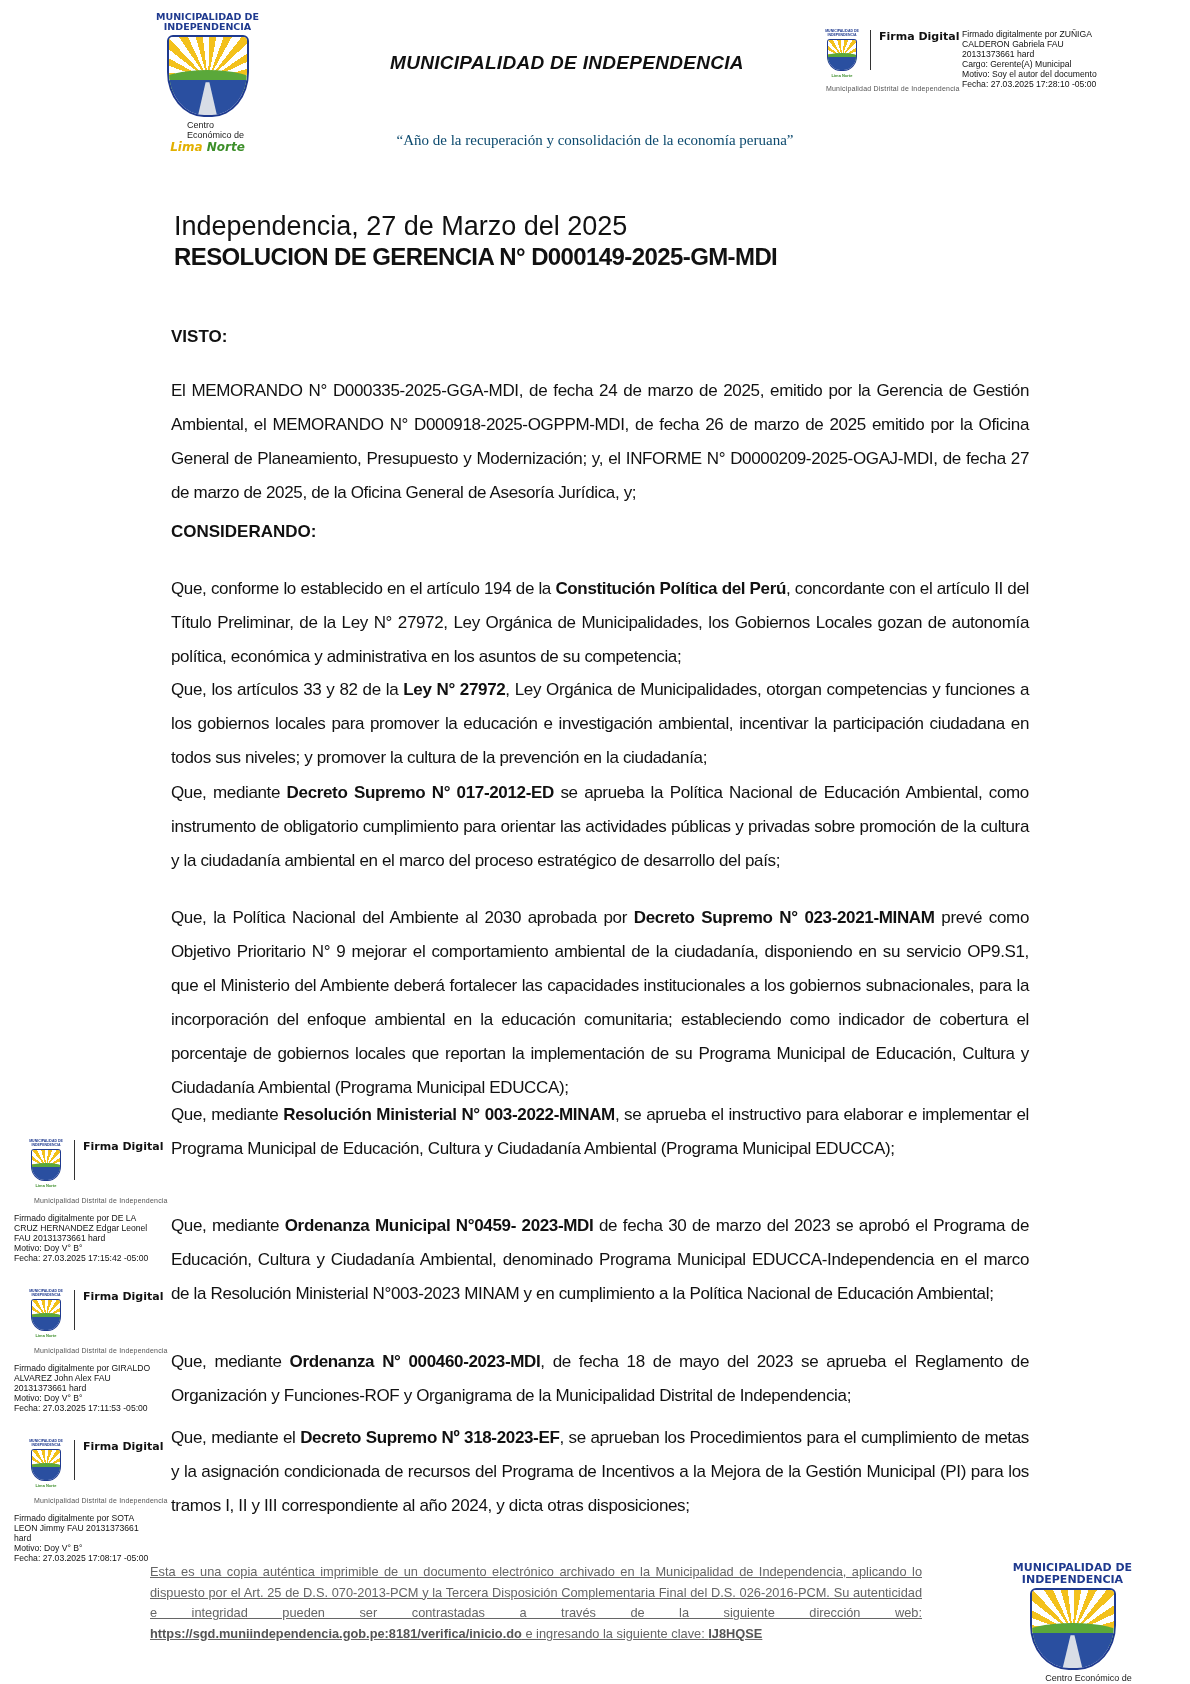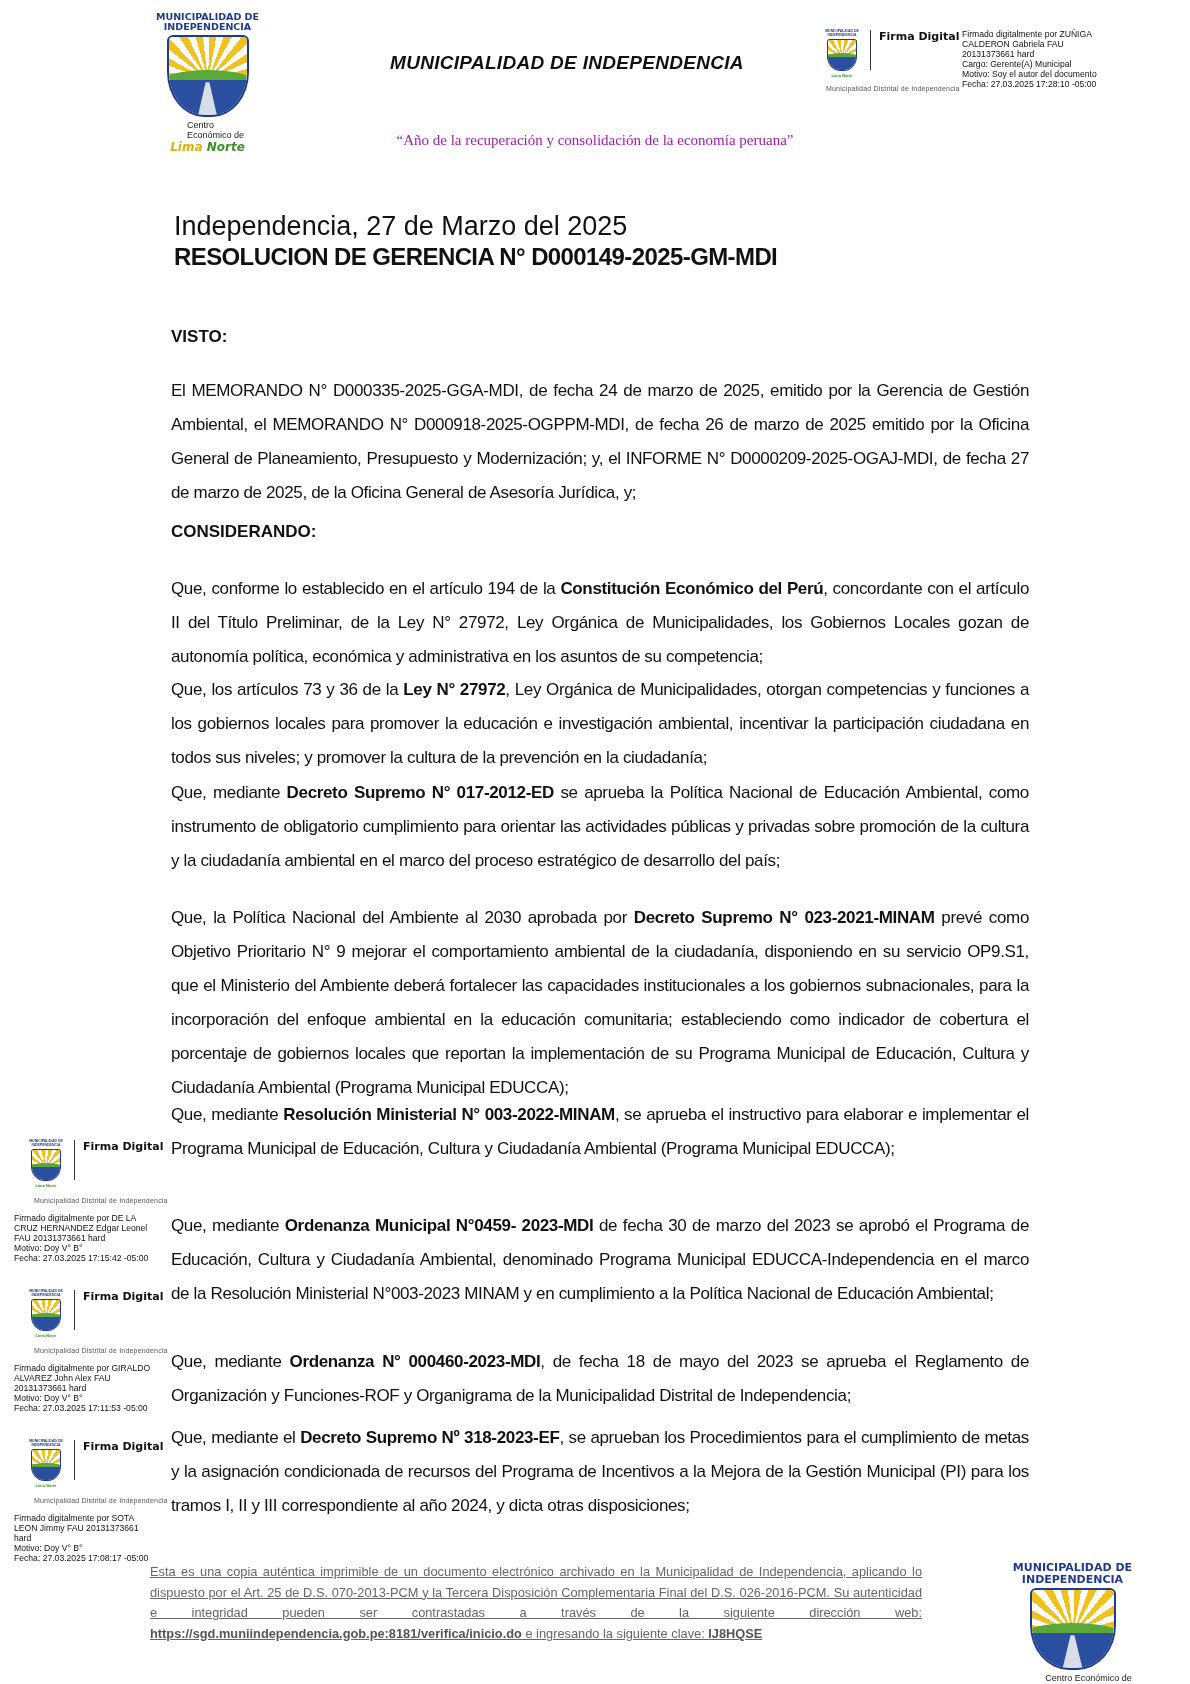--- a/index.html
+++ b/index.html
@@ -21,21 +21,21 @@
   .logo-top { left: 155px; top: 12px; width: 105px; }
   .logo-top .l-title { font-size: 9.5px; }
   .logo-top .shield { width: 78px; height: 78px; margin-top: 3px; }
 
   .logo-bottom { left: 1005px; top: 1562px; width: 135px; }
   .logo-bottom .l-title { font-size: 11px; }
   .logo-bottom .shield { width: 82px; height: 78px; margin-top: 3px; }
 
   
   .header-title { position: absolute; left: 390px; top: 52px; font-size: 19px; font-weight: bold; font-style: italic; letter-spacing: 0.3px; }
-  .motto { position: absolute; left: 0; width: 1190px; top: 132px; text-align: center; font-family: "Liberation Serif", serif; font-size: 15px; color: #a21caf; }
+  .motto { position: absolute; left: 0; width: 1190px; top: 132px; text-align: center; font-family: "Liberation Serif", serif; font-size: 15px; color: #0c4a6e; }
 
   
   .stamp { position: absolute; display: flex; align-items: flex-start; }
   .stamp .mini { display: flex; flex-direction: column; align-items: center; width: 40px; }
   .stamp .mini .mt { font-size: 3.5px; color: #1f3a8f; font-weight: bold; line-height: 1; text-align: center; }
   .stamp .mini .ms { width: 28px; height: 30px; border: 1px solid #1f3a8f; border-radius: 3px 3px 45% 45%; overflow: hidden; position: relative; margin-top: 2px; }
   .stamp .mini .ms .sun { position: absolute; left: 0; right: 0; top: 0; height: 55%; background: repeating-conic-gradient(from 200deg at 50% 100%, #f3c11b 0deg 12deg, #fff 12deg 24deg); }
   .stamp .mini .ms .hill { position: absolute; left: -10%; right: -10%; top: 42%; height: 30%; background: #5aa83a; border-radius: 50% 50% 0 0; }
   .stamp .mini .ms .water { position: absolute; left: 0; right: 0; bottom: 0; height: 45%; background: #2a4fa0; }
   .stamp .mini .ml { font-size: 4px; color: #3d8f2a; font-weight: bold; margin-top: 2px; }
@@ -99,24 +99,24 @@
 
 <div class="date-line">Independencia, 27 de Marzo del 2025</div>
 <div class="doc-title">RESOLUCION DE GERENCIA N°  D000149-2025-GM-MDI</div>
 
 <div class="section-h" style="top:327px;">VISTO:</div>
 <div class="para" style="top:374px;">El MEMORANDO N° D000335-2025-GGA-MDI, de fecha 24 de marzo de 2025, emitido por la Gerencia de Gestión Ambiental, el MEMORANDO N° D000918-2025-OGPPM-MDI, de fecha 26 de marzo de 2025 emitido por la Oficina General de Planeamiento, Presupuesto y Modernización; y, el INFORME N° D0000209-2025-OGAJ-MDI, de fecha 27 de marzo de 2025, de la Oficina General de Asesoría Jurídica, y;</div>
 
 <div class="section-h" style="top:522px;">CONSIDERANDO:</div>
 
 <div class="para" style="top:572px;">
-  <span>Que, conforme lo establecido en el artículo 194 de la </span><b>Constitución Económico del Perú</b><span>, concordante con el artículo II del Título Preliminar, de la Ley N° 27972, Ley Orgánica de Municipalidades, los Gobiernos Locales gozan de autonomía política, económica y administrativa en los asuntos de su competencia;</span>
+  <span>Que, conforme lo establecido en el artículo 194 de la </span><b>Constitución Política del Perú</b><span>, concordante con el artículo II del Título Preliminar, de la Ley N° 27972, Ley Orgánica de Municipalidades, los Gobiernos Locales gozan de autonomía política, económica y administrativa en los asuntos de su competencia;</span>
 </div>
 <div class="para" style="top:673px;">
-  <span>Que, los artículos 73 y 36 de la </span><b>Ley N° 27972</b><span>, Ley Orgánica de Municipalidades, otorgan competencias y funciones a los gobiernos locales para promover la educación e investigación ambiental, incentivar la participación ciudadana en todos sus niveles; y promover la cultura de la prevención en la ciudadanía;</span>
+  <span>Que, los artículos 33 y 82 de la </span><b>Ley N° 27972</b><span>, Ley Orgánica de Municipalidades, otorgan competencias y funciones a los gobiernos locales para promover la educación e investigación ambiental, incentivar la participación ciudadana en todos sus niveles; y promover la cultura de la prevención en la ciudadanía;</span>
 </div>
 <div class="para" style="top:776px;">
   <span>Que, mediante </span><b>Decreto Supremo N° 017-2012-ED</b><span> se aprueba la Política Nacional de Educación Ambiental, como instrumento de obligatorio cumplimiento para orientar las actividades públicas y privadas sobre promoción de la cultura y la ciudadanía ambiental en el marco del proceso estratégico de desarrollo del país;</span>
 </div>
 <div class="para" style="top:901px;">
   <span>Que, la Política Nacional del Ambiente al 2030 aprobada por </span><b>Decreto Supremo N° 023-2021-MINAM</b><span> prevé como Objetivo Prioritario N° 9 mejorar el comportamiento ambiental de la ciudadanía, disponiendo en su servicio OP9.S1, que el Ministerio del Ambiente deberá fortalecer las capacidades institucionales a los gobiernos subnacionales, para la incorporación del enfoque ambiental en la educación comunitaria; estableciendo como indicador de cobertura el porcentaje de gobiernos locales que reportan la implementación de su Programa Municipal de Educación, Cultura y Ciudadanía Ambiental (Programa Municipal EDUCCA);</span>
 </div>
 <div class="para" style="top:1098px;">
   <span>Que, mediante </span><b>Resolución Ministerial N° 003-2022-MINAM</b><span>, se aprueba el instructivo para elaborar e implementar el Programa Municipal de Educación, Cultura y Ciudadanía Ambiental (Programa Municipal EDUCCA);</span>
 </div>

